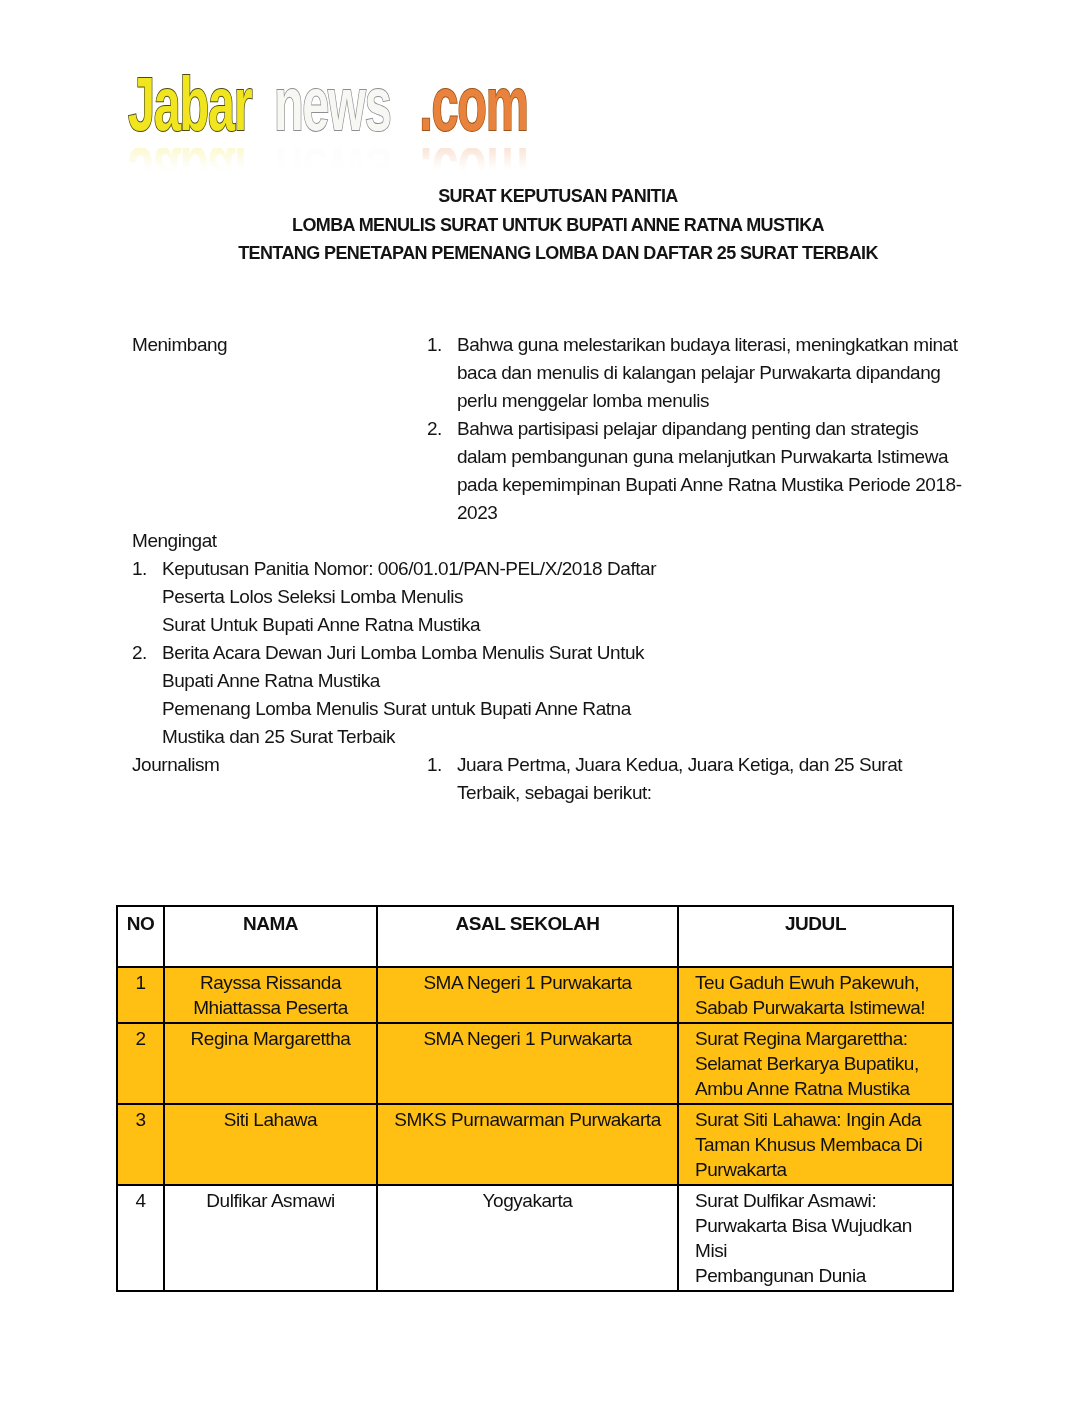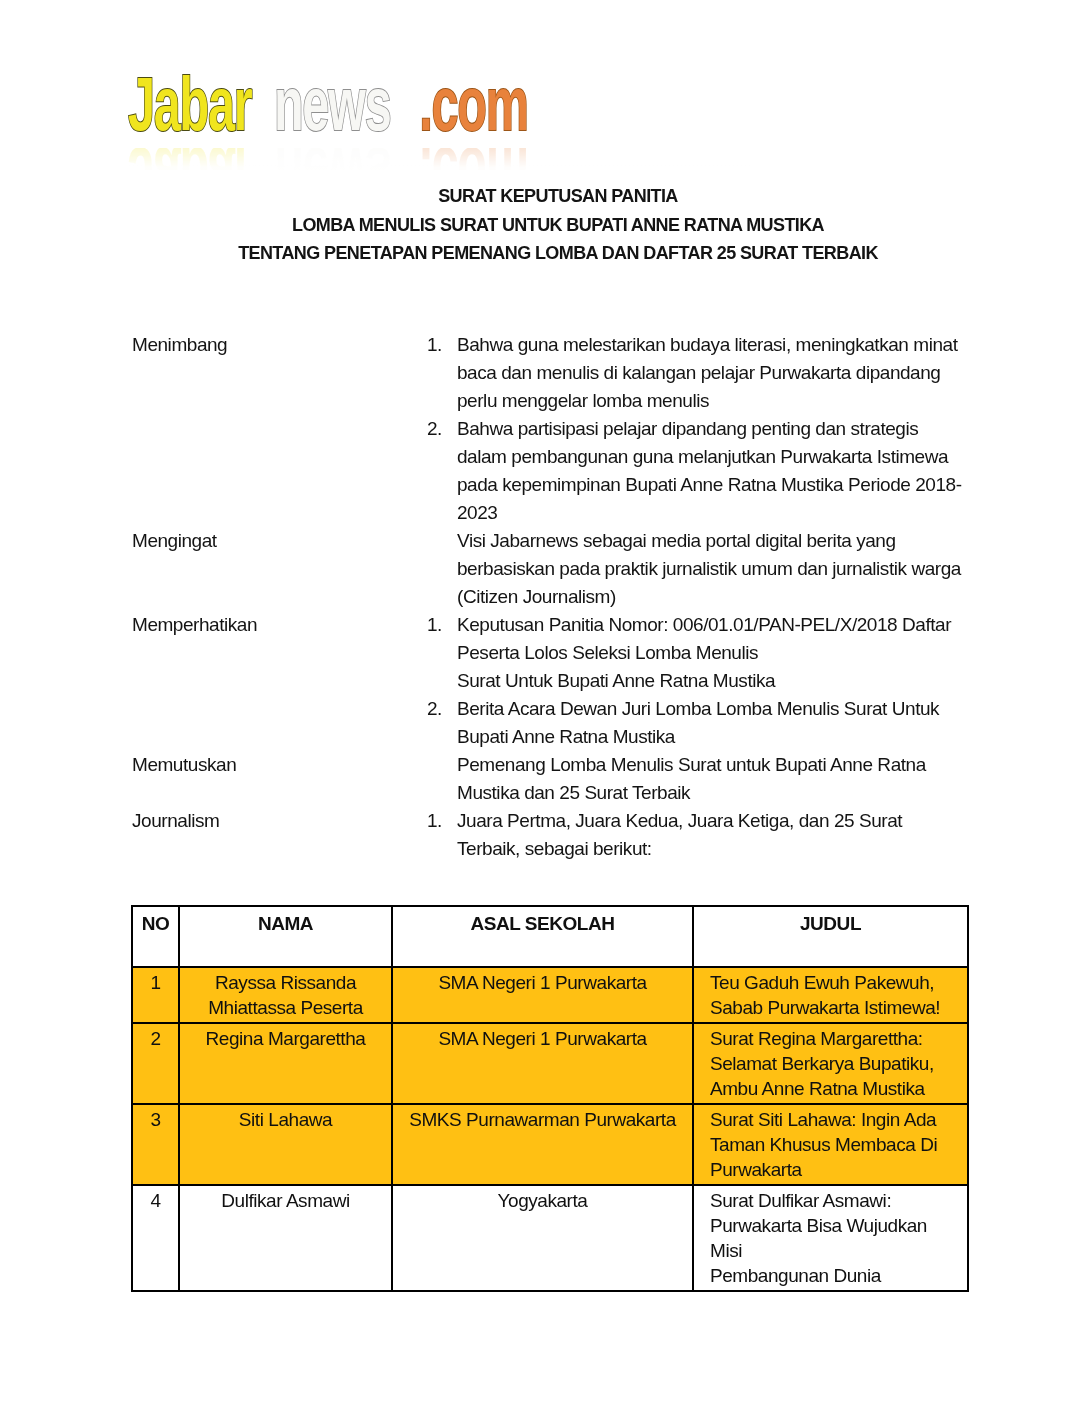--- a/index.html
+++ b/index.html
@@ -37,21 +37,21 @@
   }
   .section{display:flex;align-items:flex-start;justify-content:space-between;}
   .sec-label{width:295px;flex:none;}
   .sec-items{flex:1;min-width:0;}
   .item{display:flex;}
   .item-num{width:30px;flex:none;}
   .item-text{flex:1;white-space:pre-line;}
 
   
   table.winners{
-    position:absolute;top:905px;left:131px;width:836px;table-layout:fixed;
+    position:absolute;top:905px;left:116px;width:836px;table-layout:fixed;
     border-collapse:collapse;font-size:19px;letter-spacing:-.45px;line-height:25px;color:#101010;
   }
   table.winners th,table.winners td{border:2px solid #000;vertical-align:top;padding:2px 6px;}
   table.winners th{font-weight:bold;text-align:center;padding-top:4px;padding-bottom:30px;background:#fff;}
   table.winners td{text-align:center;white-space:pre-line;}
   table.winners td.judul{text-align:left;padding-left:16px;}
 
   
   .footer{position:absolute;top:1292px;left:0;width:963px;text-align:right;font-size:20px;}
   .footer-page{font-weight:bold;}
@@ -102,49 +102,39 @@
           <div class="item-text">Bahwa partisipasi pelajar dipandang penting dan strategis
 dalam pembangunan guna melanjutkan Purwakarta Istimewa
 pada kepemimpinan Bupati Anne Ratna Mustika Periode 2018-
 2023</div>
         </div>
       </div>
     </div>
 
     <div class="section">
       <div class="sec-label">Mengingat</div>
-      <div class="sec-items">
-        <div class="item">
-          <div class="item-num"></div>
-          <div class="item-text">Visi Jabarnews sebagai media portal digital berita yang
-berbasiskan pada praktik jurnalistik umum dan jurnalistik warga
-(Citizen Journalism)</div>
-        </div>
-      </div>
-    </div>
-
-    <div class="section">
-      <div class="sec-label">Memperhatikan</div>
+    </div>
+
+    <div class="section">
       <div class="sec-items">
         <div class="item">
           <div class="item-num">1.</div>
           <div class="item-text">Keputusan Panitia Nomor: 006/01.01/PAN-PEL/X/2018 Daftar
 Peserta Lolos Seleksi Lomba Menulis
 Surat Untuk Bupati Anne Ratna Mustika</div>
         </div>
         <div class="item">
           <div class="item-num">2.</div>
           <div class="item-text">Berita Acara Dewan Juri Lomba Lomba Menulis Surat Untuk
 Bupati Anne Ratna Mustika</div>
         </div>
       </div>
     </div>
 
     <div class="section">
-      <div class="sec-label">Memutuskan</div>
       <div class="sec-items">
         <div class="item">
           <div class="item-num"></div>
           <div class="item-text">Pemenang Lomba Menulis Surat untuk Bupati Anne Ratna
 Mustika dan 25 Surat Terbaik</div>
         </div>
       </div>
     </div>
 
     <div class="section">

